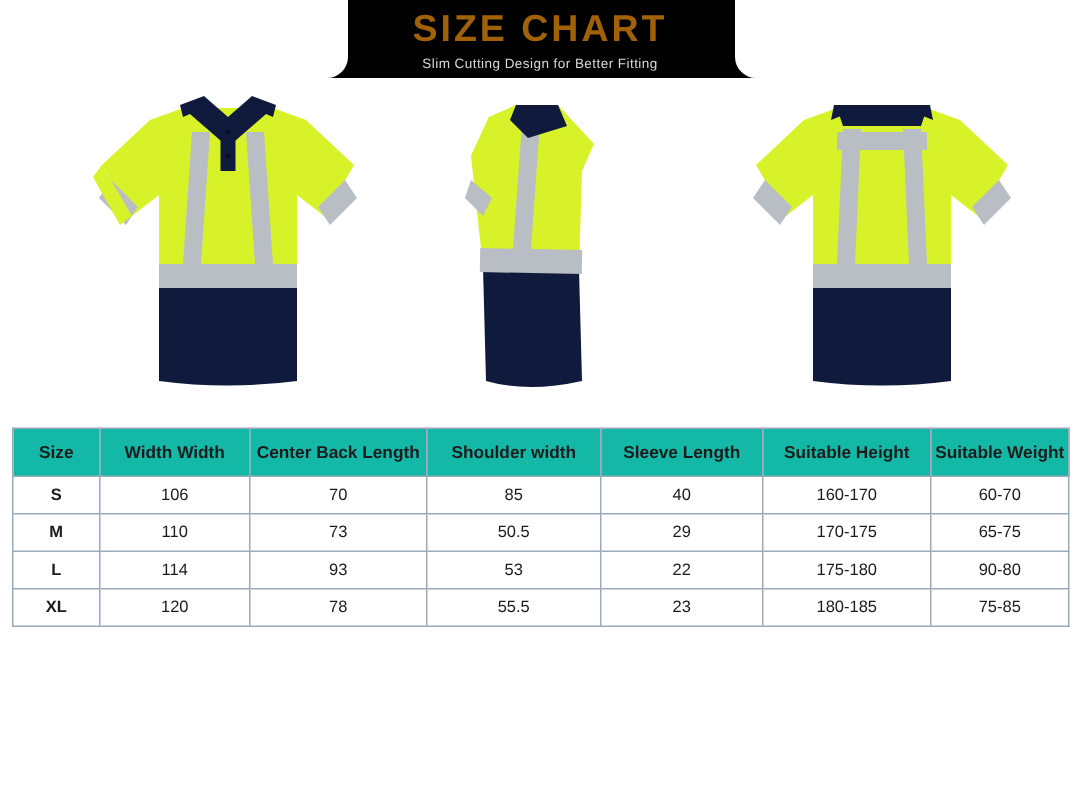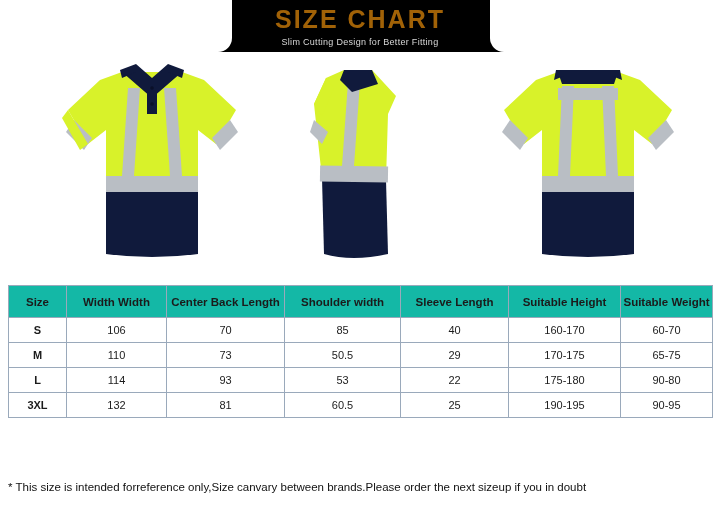--- a/index.html
+++ b/index.html
@@ -257,27 +257,26 @@
         <tr>
           <td>L</td>
           <td>114</td>
           <td>93</td>
           <td>53</td>
           <td>22</td>
           <td>175-180</td>
           <td>90-80</td>
         </tr>
         <tr>
-          <td>3XL</td>
-          <td>132</td>
-          <td>81</td>
-          <td>60.5</td>
-          <td>25</td>
-          <td>190-195</td>
-          <td>90-95</td>
+          <td>XL</td>
+          <td>120</td>
+          <td>78</td>
+          <td>55.5</td>
+          <td>23</td>
+          <td>180-185</td>
+          <td>75-85</td>
         </tr>
       </tbody>
     </table>
   </div>
 
-  <div class="footnote">* This size is intended forreference only,Size canvary between brands.Please order the next sizeup if you in doubt </div>
 
 </div>
 
 </body></html>

